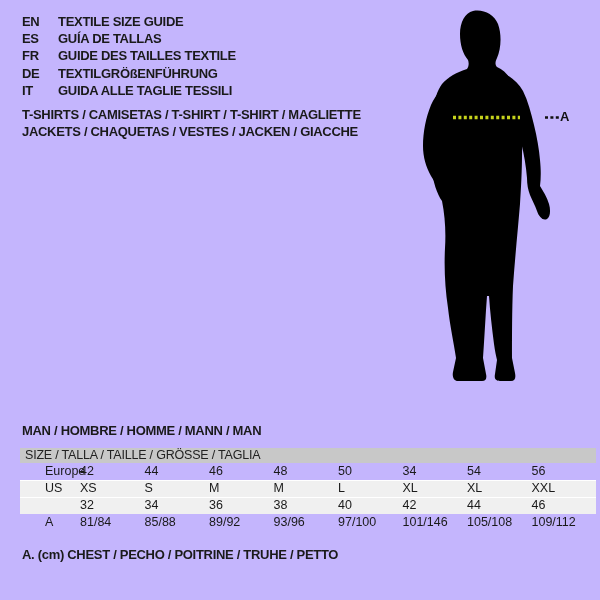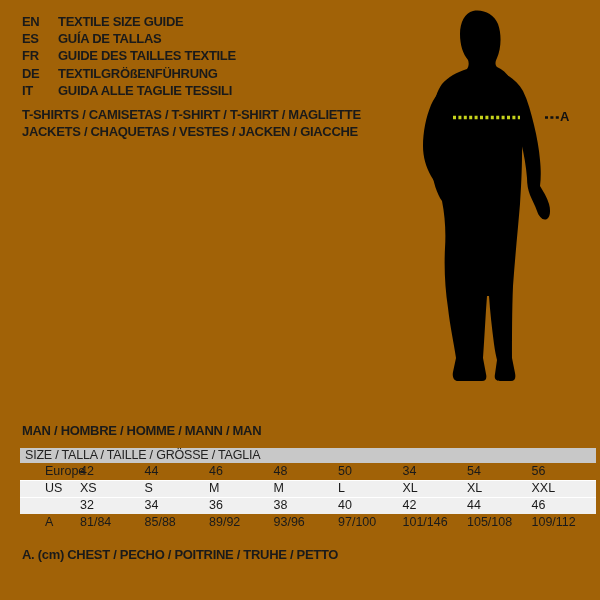--- a/index.html
+++ b/index.html
@@ -4,21 +4,21 @@
 <style>
   html,body{margin:0;padding:0;}
   body{
     font-family:"Liberation Sans","DejaVu Sans",sans-serif;
     color:#1a1a1a;
     background:#fff;
   }
   .canvas{
     position:relative;
     width:600px;height:600px;
-    background:#a16207;
+    background:#c4b5fd;
     overflow:hidden;
   }
   
   .lang-list{
     position:absolute;left:22px;top:13px;
     font-size:13px;font-weight:700;letter-spacing:-0.3px;
     line-height:17.2px;white-space:nowrap;
   }
   .lang-row{display:flex;}
   .lang-code{width:36px;flex:0 0 36px;}

